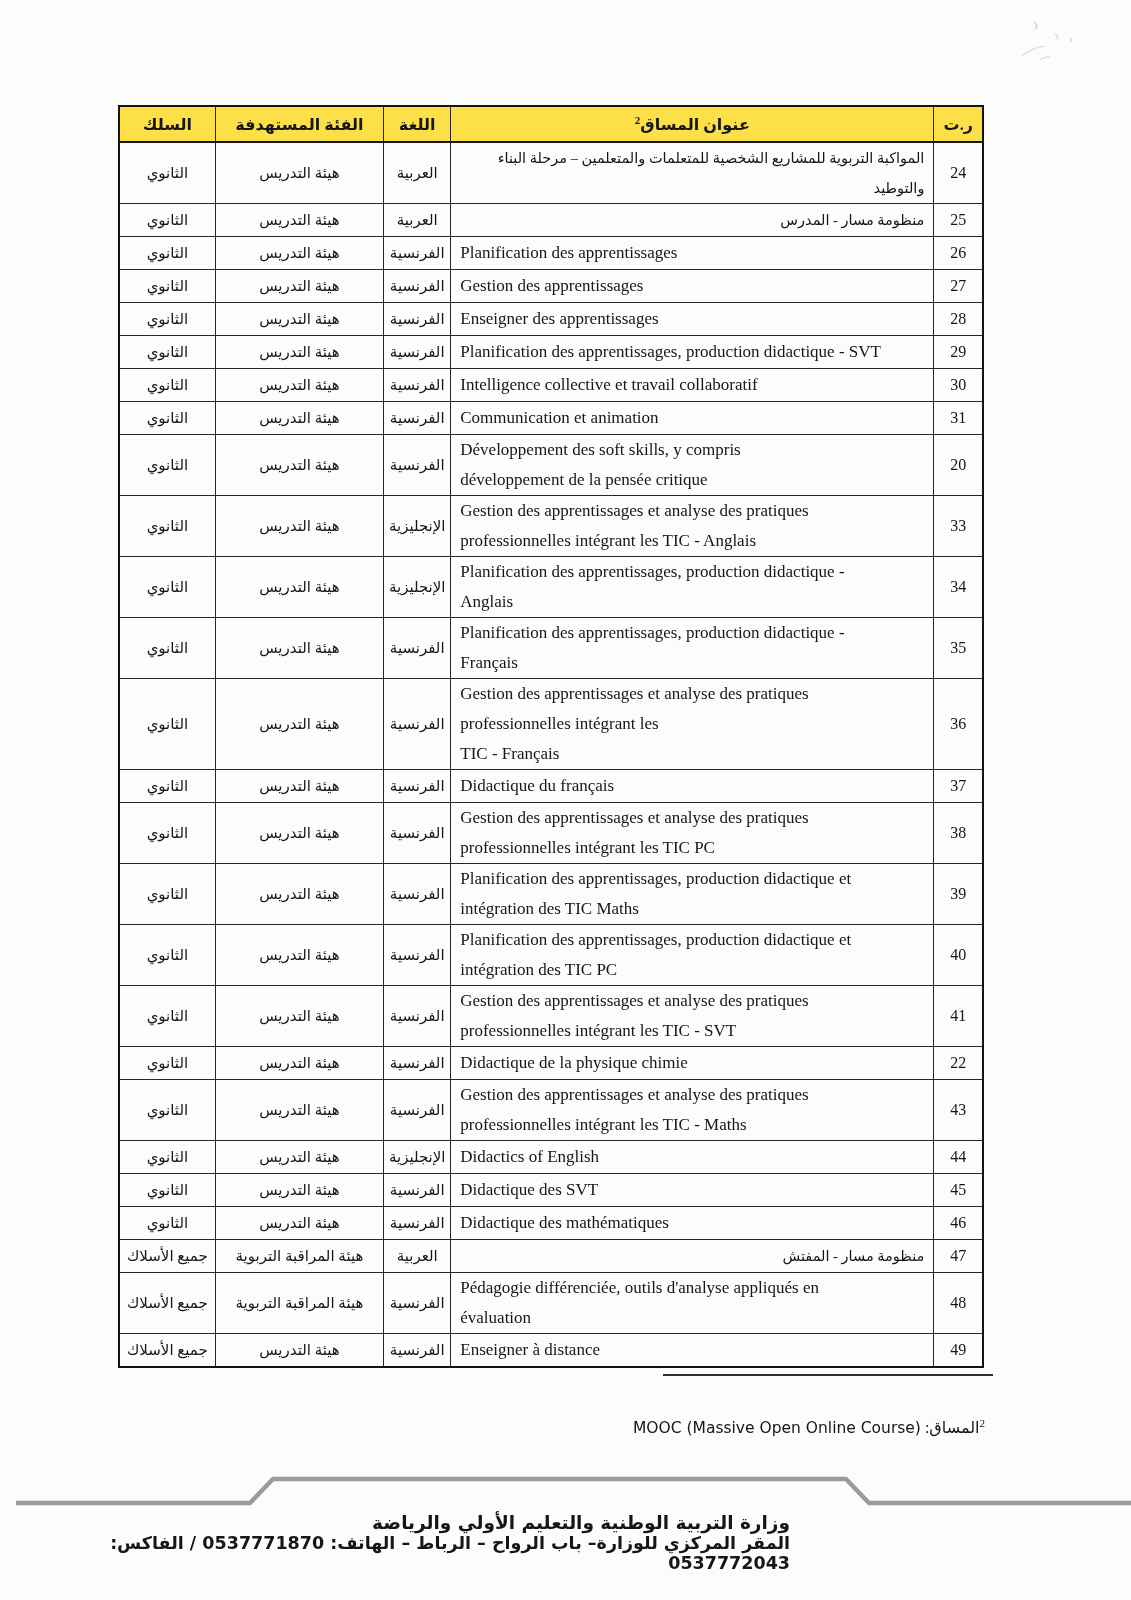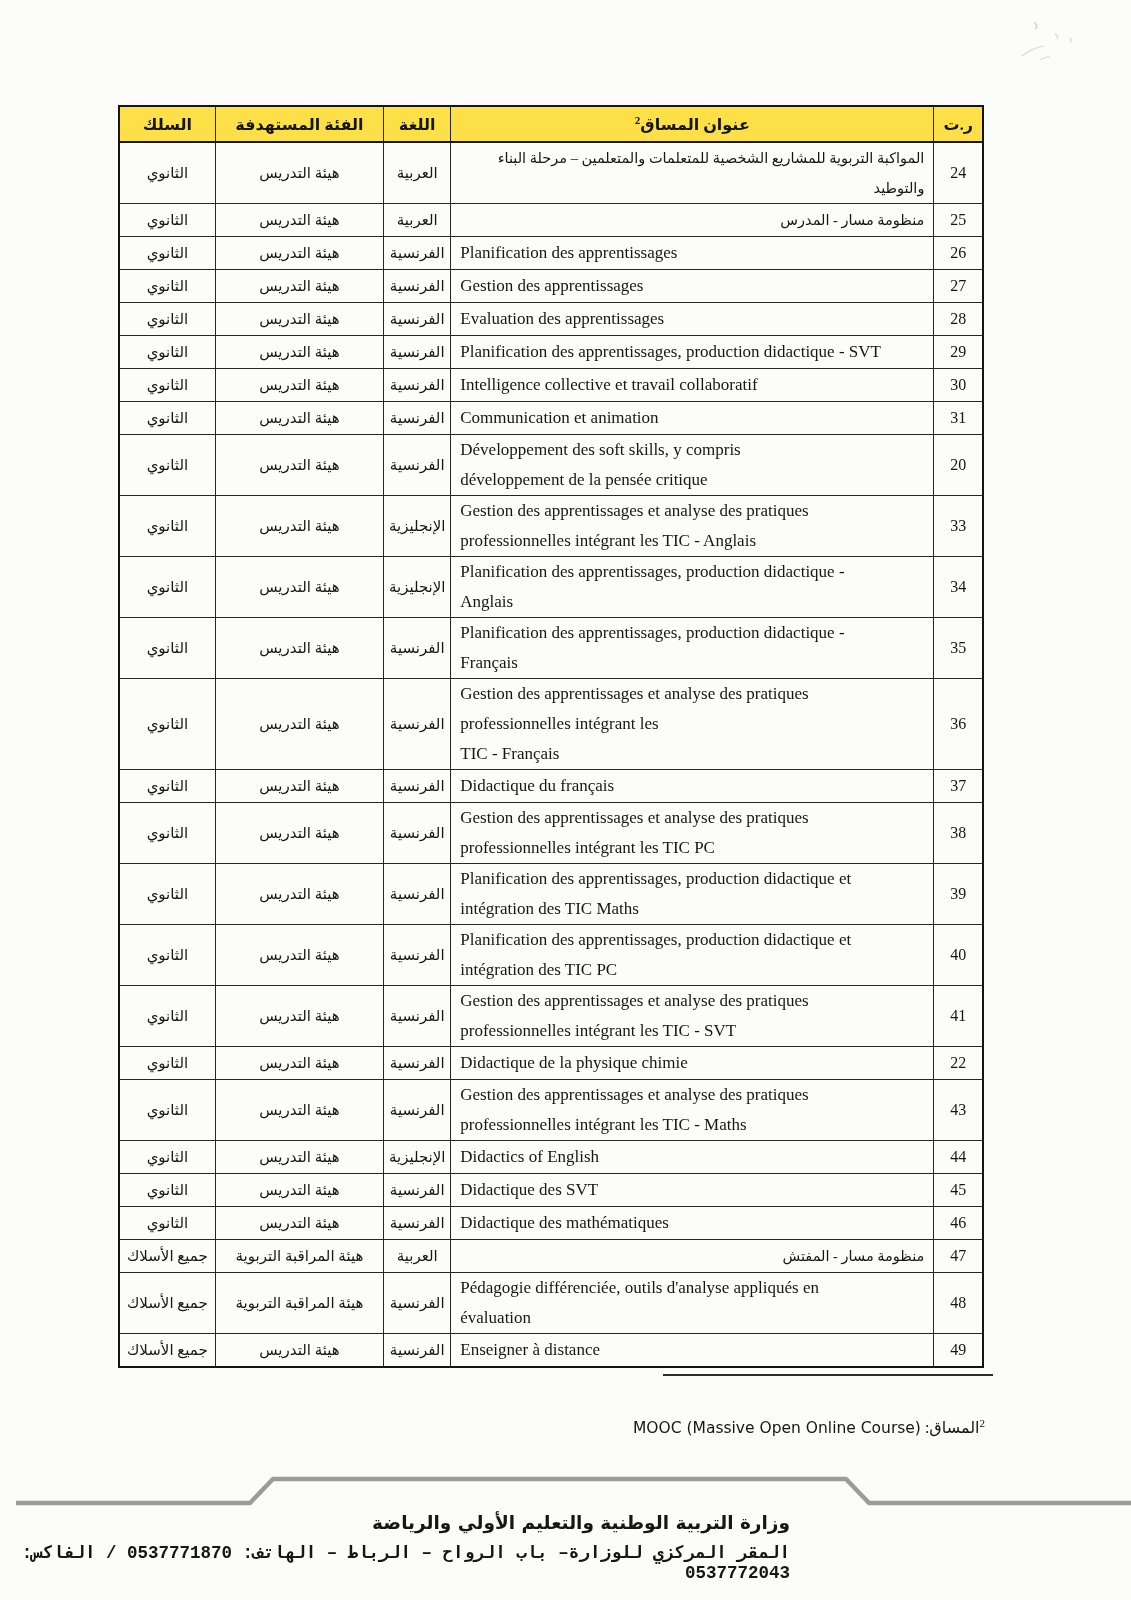--- a/index.html
+++ b/index.html
@@ -55,22 +55,22 @@
   .fn .latin{font-family:"DejaVu Sans",sans-serif;font-size:15.5px;}
 
   
   .footer-deco{position:absolute;left:0;top:1465px;}
   .footer{
     position:absolute;right:341px;top:1512px;
     direction:rtl;text-align:right;
     font-weight:bold;
     font-family:"DejaVu Sans","Liberation Serif",sans-serif;
   }
-  .footer .name{font-size:18.5px;margin-bottom:9px;}
-  .footer .addr{font-size:17.5px;font-family:Liberation Mono, monospace;}
+  .footer .name{font-size:18.5px;}
+  .footer .addr{font-size:17.5px;}
 </style>
 </head>
 <body>
 
 <div class="page">
 
   <svg class="artifact" width="90" height="80" viewBox="0 0 90 80">
     <path d="M34 14 q5 4 1 7" stroke="#b7b7af" stroke-width="1.6" fill="none"></path>
     <path d="M55 26 q4 2 2 5 M70 30 q3 3 0 4" stroke="#c0c0b8" stroke-width="1.4" fill="none"></path>
     <path d="M22 48 q10 -8 22 -10 M40 52 q6 -4 10 -3" stroke="#c6c6bf" stroke-width="1.3" fill="none"></path>
@@ -117,21 +117,21 @@
     </tr>
         <tr>
       <td class="c-num">27</td>
       <td class="c-title title-fr">Gestion des apprentissages</td>
       <td class="c-lang">الفرنسية</td>
       <td class="c-target">هيئة التدريس</td>
       <td class="c-cycle">الثانوي</td>
     </tr>
         <tr>
       <td class="c-num">28</td>
-      <td class="c-title title-fr">Evaluation des apprentissages</td>
+      <td class="c-title title-fr">Enseigner des apprentissages</td>
       <td class="c-lang">الفرنسية</td>
       <td class="c-target">هيئة التدريس</td>
       <td class="c-cycle">الثانوي</td>
     </tr>
         <tr>
       <td class="c-num">29</td>
       <td class="c-title title-fr">Planification des apprentissages, production didactique - SVT</td>
       <td class="c-lang">الفرنسية</td>
       <td class="c-target">هيئة التدريس</td>
       <td class="c-cycle">الثانوي</td>

